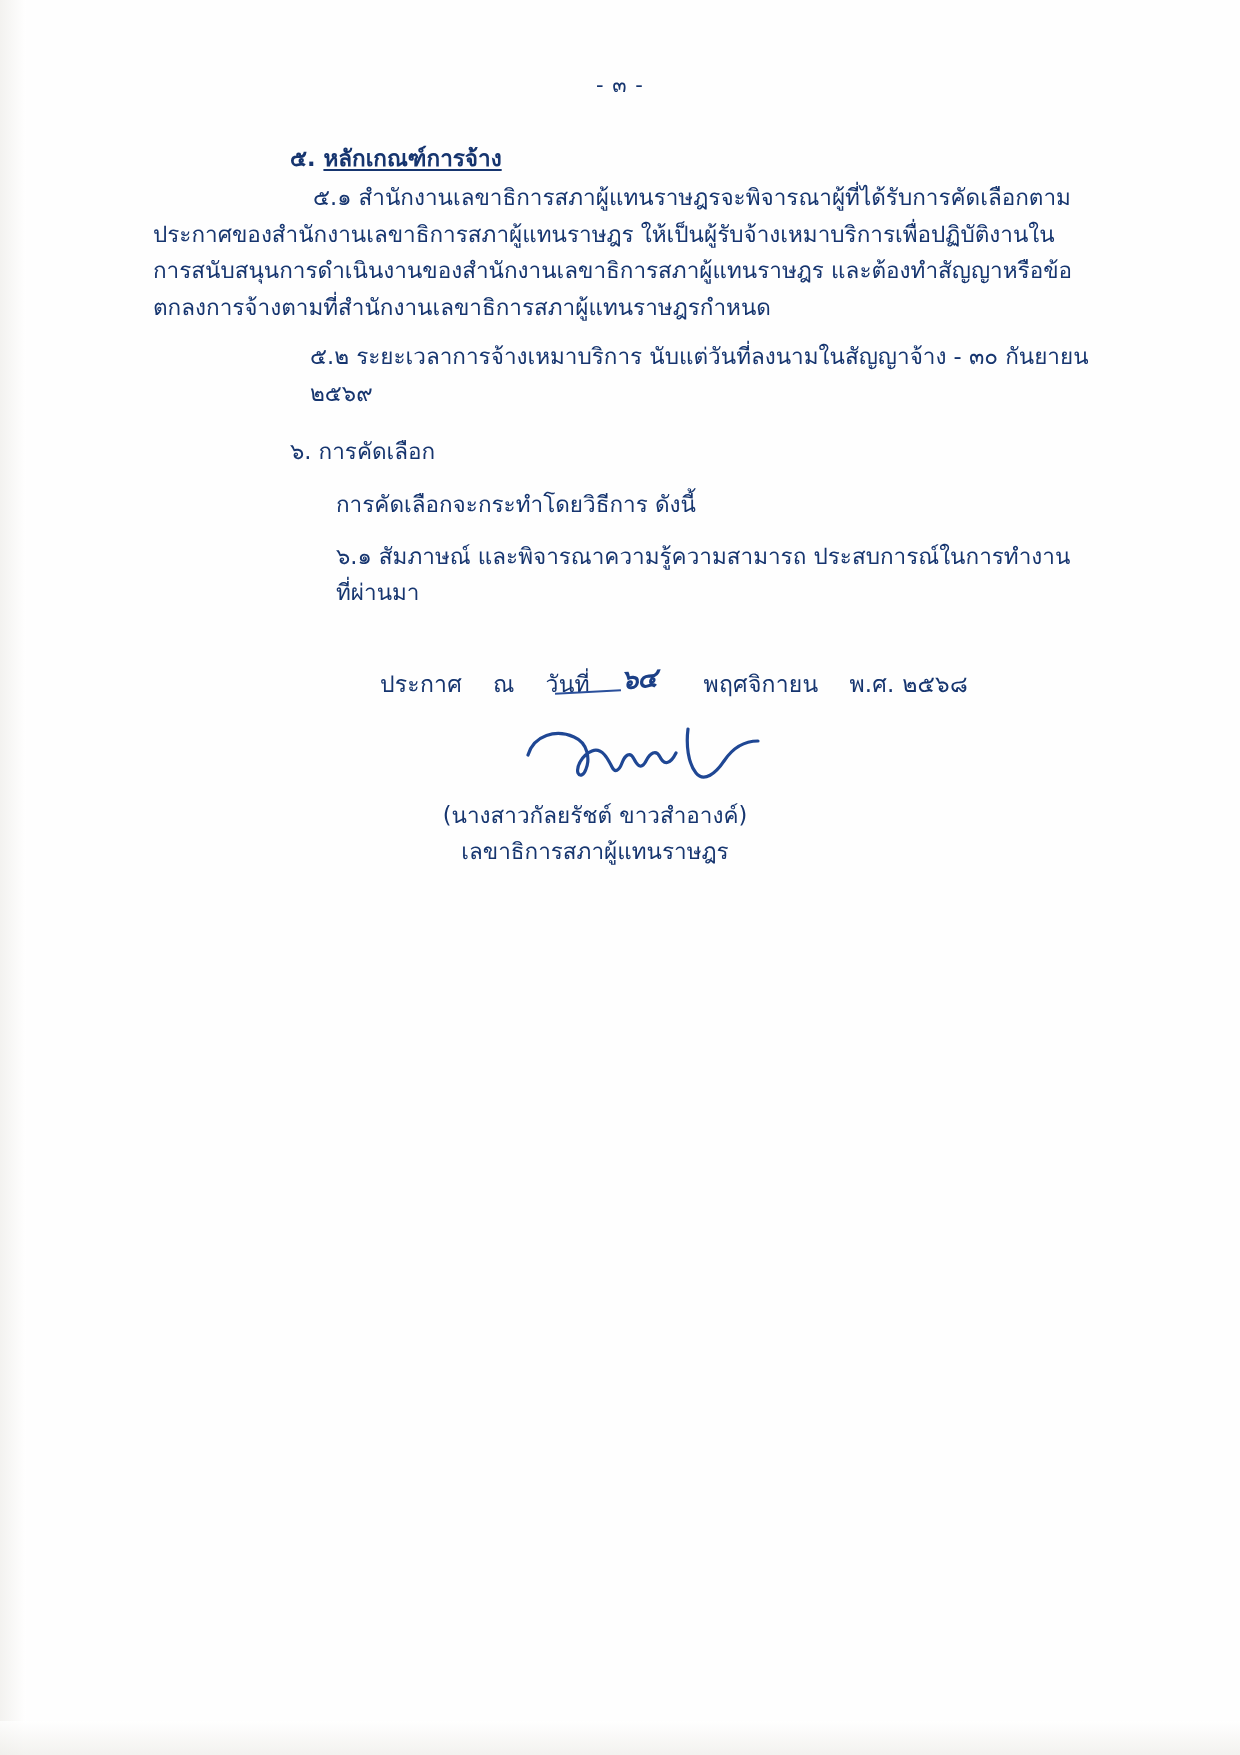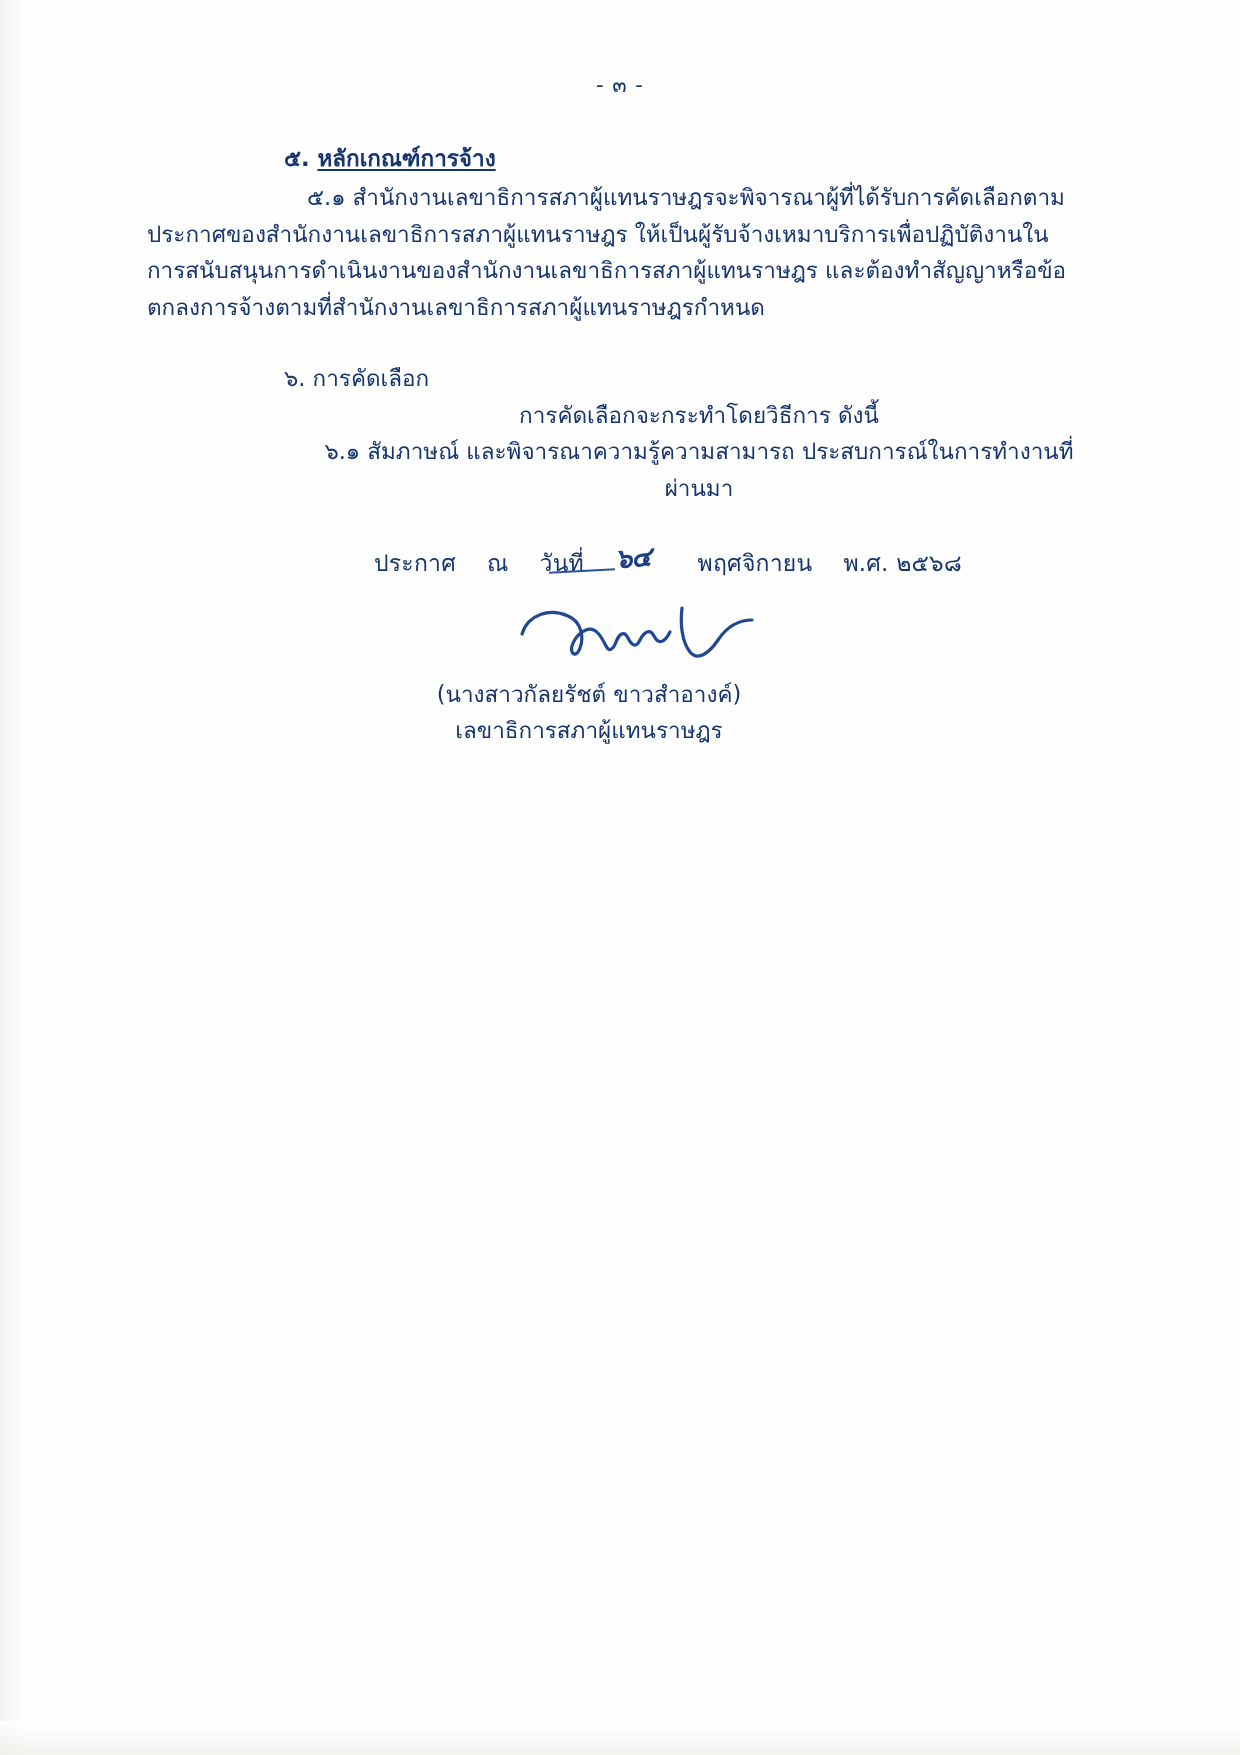--- a/index.html
+++ b/index.html
@@ -42,21 +42,21 @@
     top: 68px;
     left: 0;
     width: 1240px;
     text-align: center;
     font-size: 21px;
     color: #16356f;
     letter-spacing: 1px;
   }
   .content {
     position: absolute;
-    left: 144px;
+    left: 150px;
     top: 140px;
     width: 940px;
     font-size: 22.5px;
     line-height: 1.62;
     color: #16356f;
   }
   .heading {
     font-weight: bold;
     margin: 0 0 2px 0;
     padding-left: 140px;
@@ -79,23 +79,22 @@
   .gap-s { height: 10px; }
   .gap-m { height: 22px; }
   .gap-l { height: 34px; }
 
   .heading-2 {
     font-weight: normal;
     margin: 0;
     padding-left: 140px;
   }
   .sub-line {
-    margin: 0;
+    margin: 16px;
     padding-left: 170px;
-    text-align: center;
   }
 
   .announce-line {
     margin: 0;
     padding-left: 230px;
     font-size: 23px;
     letter-spacing: .2px;
   }
   .announce-line .sp { display: inline-block; width: 16px; }
   .handwriting {
@@ -145,20 +144,21 @@
 
     <div class="heading">
       <span class="num">๕.</span>
       <span class="htext">หลักเกณฑ์การจ้าง</span>
     </div>
 
     <p class="indent-para">๕.๑ สำนักงานเลขาธิการสภาผู้แทนราษฎรจะพิจารณาผู้ที่ได้รับการคัดเลือกตามประกาศของสำนักงานเลขาธิการสภาผู้แทนราษฎร ให้เป็นผู้รับจ้างเหมาบริการเพื่อปฏิบัติงานในการสนับสนุนการดำเนินงานของสำนักงานเลขาธิการสภาผู้แทนราษฎร และต้องทำสัญญาหรือข้อตกลงการจ้างตามที่สำนักงานเลขาธิการสภาผู้แทนราษฎรกำหนด</p>
 
     <div class="gap-s"></div>
 
+    <p class="indent-line">๕.๒ ระยะเวลาการจ้างเหมาบริการ นับแต่วันที่ลงนามในสัญญาจ้าง - ๓๐ กันยายน ๒๕๖๙</p>
 
     <div class="gap-m"></div>
 
     <div class="heading-2">
       <span class="num">๖.</span>
       <span class="htext">การคัดเลือก</span>
     </div>
 
     <p class="sub-line">การคัดเลือกจะกระทำโดยวิธีการ ดังนี้</p>
     <p class="sub-line">๖.๑ สัมภาษณ์ และพิจารณาความรู้ความสามารถ ประสบการณ์ในการทำงานที่ผ่านมา</p>

